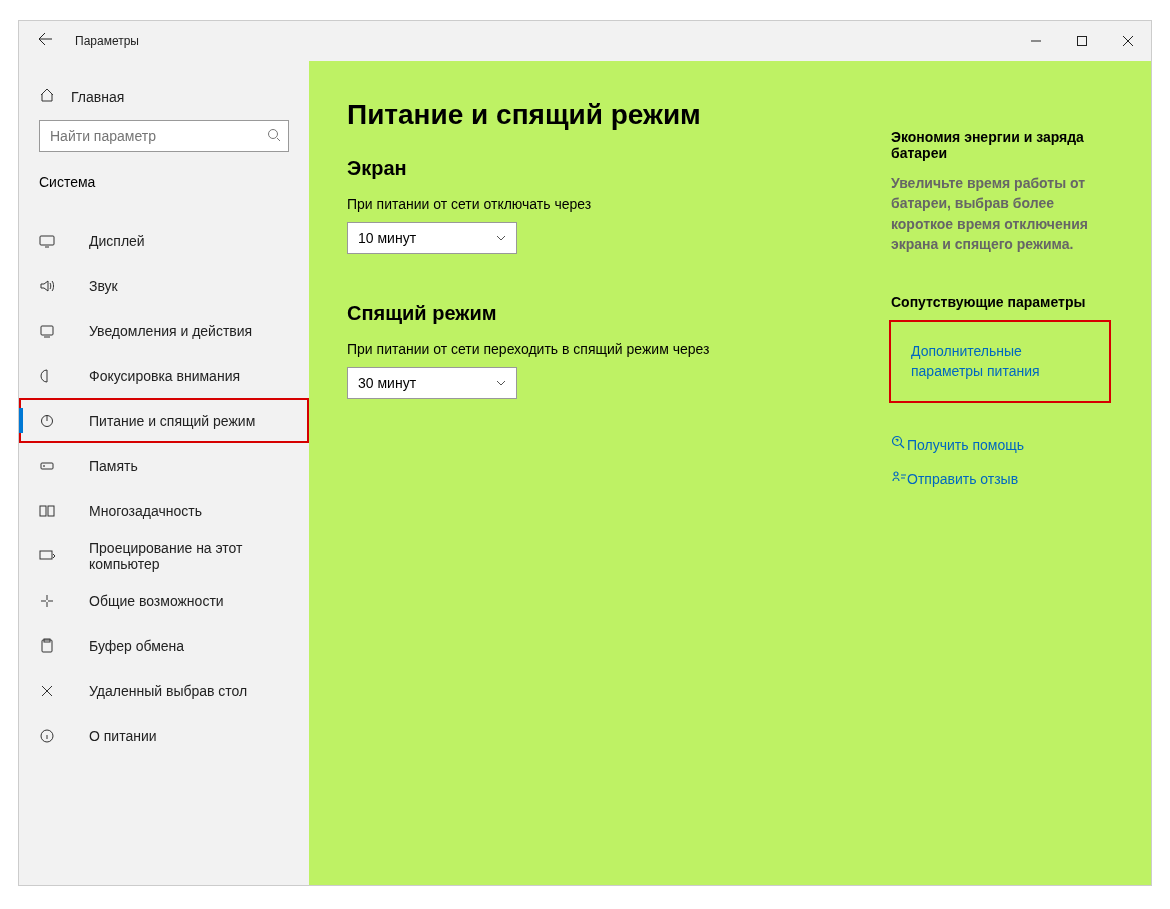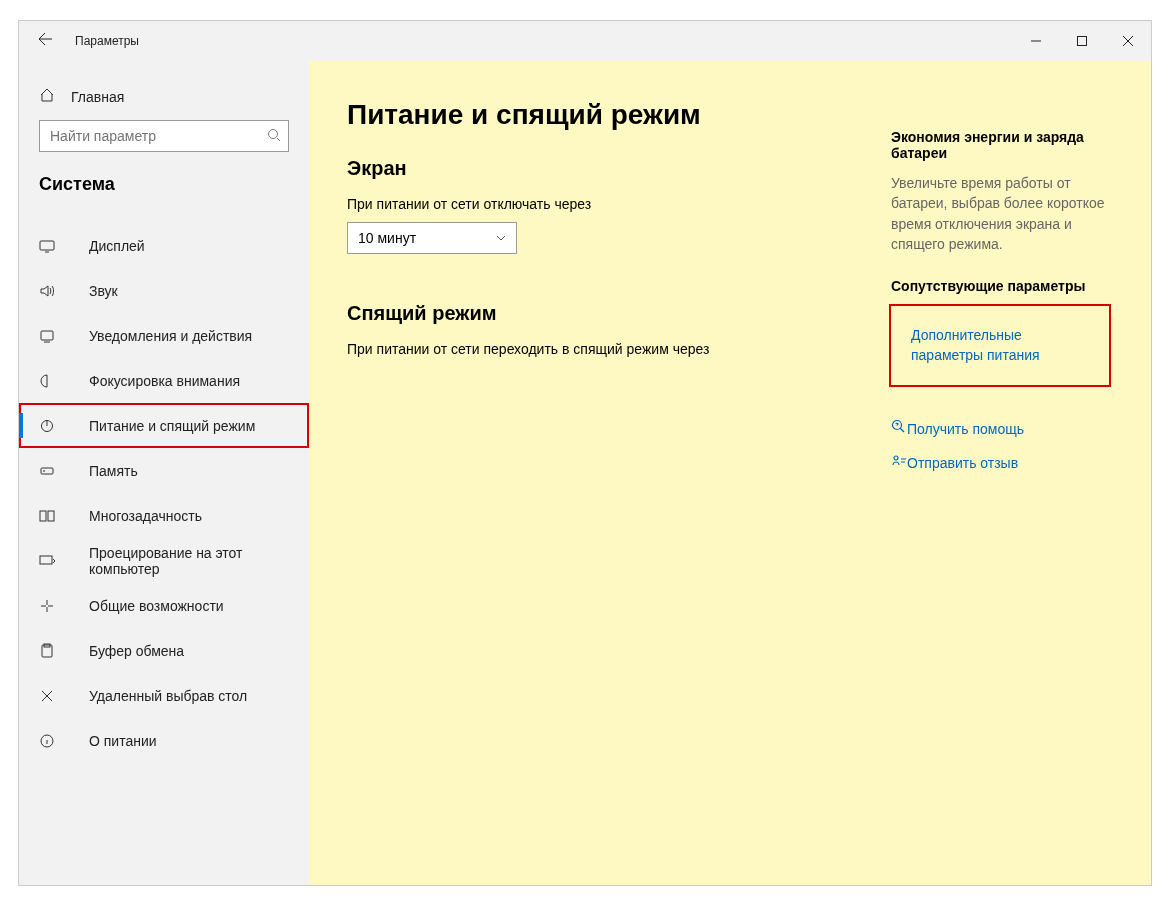--- a/index.html
+++ b/index.html
@@ -4,41 +4,41 @@
 <style>
 * { box-sizing: border-box; margin: 0; padding: 0; }
 body { font-family: "Segoe UI", Tahoma, sans-serif; background: #fff; display: flex; justify-content: center; align-items: flex-start; padding: 20px 0; }
 .window { width: 1134px; height: 866px; background: #fff; border: 1px solid #ccc; position: relative; display: flex; flex-direction: column; }
 .titlebar { height: 40px; display: flex; align-items: center; justify-content: space-between; padding: 0 0 0 18px; background: #f2f2f2; }
 .titlebar-left { display: flex; align-items: center; gap: 22px; }
 .titlebar-title { font-size: 12px; color: #222; }
 .win-controls { display: flex; }
 .win-btn { width: 46px; height: 40px; display: flex; align-items: center; justify-content: center; color: #222; }
 .win-btn svg { display: block; }
-.body { flex: 1; display: flex; background: #fef9c3; }
+.body { flex: 1; display: flex; background: #bef264; }
 .sidebar { width: 290px; background: #f2f2f2; padding-top: 26px; }
 .home-row { display: flex; align-items: center; gap: 16px; padding: 0 0 0 20px; margin-bottom: 14px; font-size: 14px; color: #222; }
 .search-wrap { margin: 0 20px 14px 20px; position: relative; }
 .search-input { width: 100%; height: 32px; border: 1px solid #999; background: #fff; font-size: 14px; padding: 0 30px 0 10px; color: #666; }
 .search-icon { position: absolute; right: 8px; top: 8px; color: #777; }
-.section-title { font-weight: 700; font-size: 18px; padding: 8px 20px 4px 20px; margin-bottom: 24px; }
+.section-title { font-weight: 400; font-size: 14px; padding: 8px 20px 4px 20px; margin-bottom: 24px; }
 .nav { list-style: none; }
 .nav-item { display: flex; align-items: center; gap: 34px; padding: 0 20px; height: 45px; font-size: 14px; color: #222; position: relative; }
 .nav-item .icon { width: 16px; height: 16px; display: flex; align-items: center; justify-content: center; color: #333; }
 .nav-item.active::before { content: ""; position: absolute; left: 0; top: 10px; bottom: 10px; width: 4px; background: #0078d4; }
 .nav-item.highlighted { outline: 2px solid #d60000; outline-offset: -2px; }
 .main { flex: 1; padding: 38px 0 0 38px; display: flex; }
 .content { width: 520px; }
 .page-title { font-size: 28px; font-weight: 600; margin-bottom: 26px; }
 .sub-title { font-size: 20px; font-weight: 600; margin: 12px 0 16px; }
 .setting-label { font-size: 14px; margin-bottom: 10px; }
 .select { width: 170px; height: 32px; border: 1px solid #999; background: #fff; padding: 0 10px; display: flex; align-items: center; justify-content: space-between; font-size: 14px; margin-bottom: 48px; }
 .right-pane { width: 230px; margin-left: 24px; padding-right: 12px; }
 .right-heading { font-weight: 600; font-size: 14px; margin-bottom: 12px; margin-top: 30px; }
-.right-text { font-size: 14px; color: #666; line-height: 1.45; margin-bottom: 24px; }
+.right-text { font-size: 14px; color: #666; line-height: 1.45; margin-bottom: 40px; font-weight: bold; }
 .link { color: #0067c0; font-size: 14px; display: block; line-height: 1.4; }
 .link-box { outline: 2px solid #d60000; padding: 20px; display: inline-block; margin-bottom: 34px; }
 .icon-link-row { display: flex; align-items: center; margin-bottom: 14px; }
 .icon-link-row .il-icon { color: #0067c0; font-size: 16px; }
 .chev { width: 10px; height: 10px; }
 </style>
 </head>
 <body>
 
 <div class="window">
@@ -209,20 +209,26 @@
         <div class="setting-label">При питании от сети отключать через</div>
         <div class="select">
           <span>10 минут</span>
           <svg class="chev" viewBox="0 0 10 10">
               <path d="M1 3l4 4 4-4" stroke="#555" fill="none"></path>
             </svg>
         </div>
 
         <h2 class="sub-title">Спящий режим</h2>
         <div class="setting-label">При питании от сети переходить в спящий режим через</div>
+        <div class="select">
+          <span>30 минут</span>
+          <svg class="chev" viewBox="0 0 10 10">
+              <path d="M1 3l4 4 4-4" stroke="#555" fill="none"></path>
+            </svg>
+        </div>
       </div>
 
       <div class="right-pane">
         <div class="right-heading">Экономия энергии и заряда батареи</div>
         <div class="right-text">Увеличьте время работы от батареи, выбрав более короткое время отключения экрана и спящего режима.</div>
 
         <div class="right-heading" style="margin-top:0">Сопутствующие параметры</div>
         <span class="link-box">
           <a class="link">Дополнительные параметры питания</a>
         </span>

